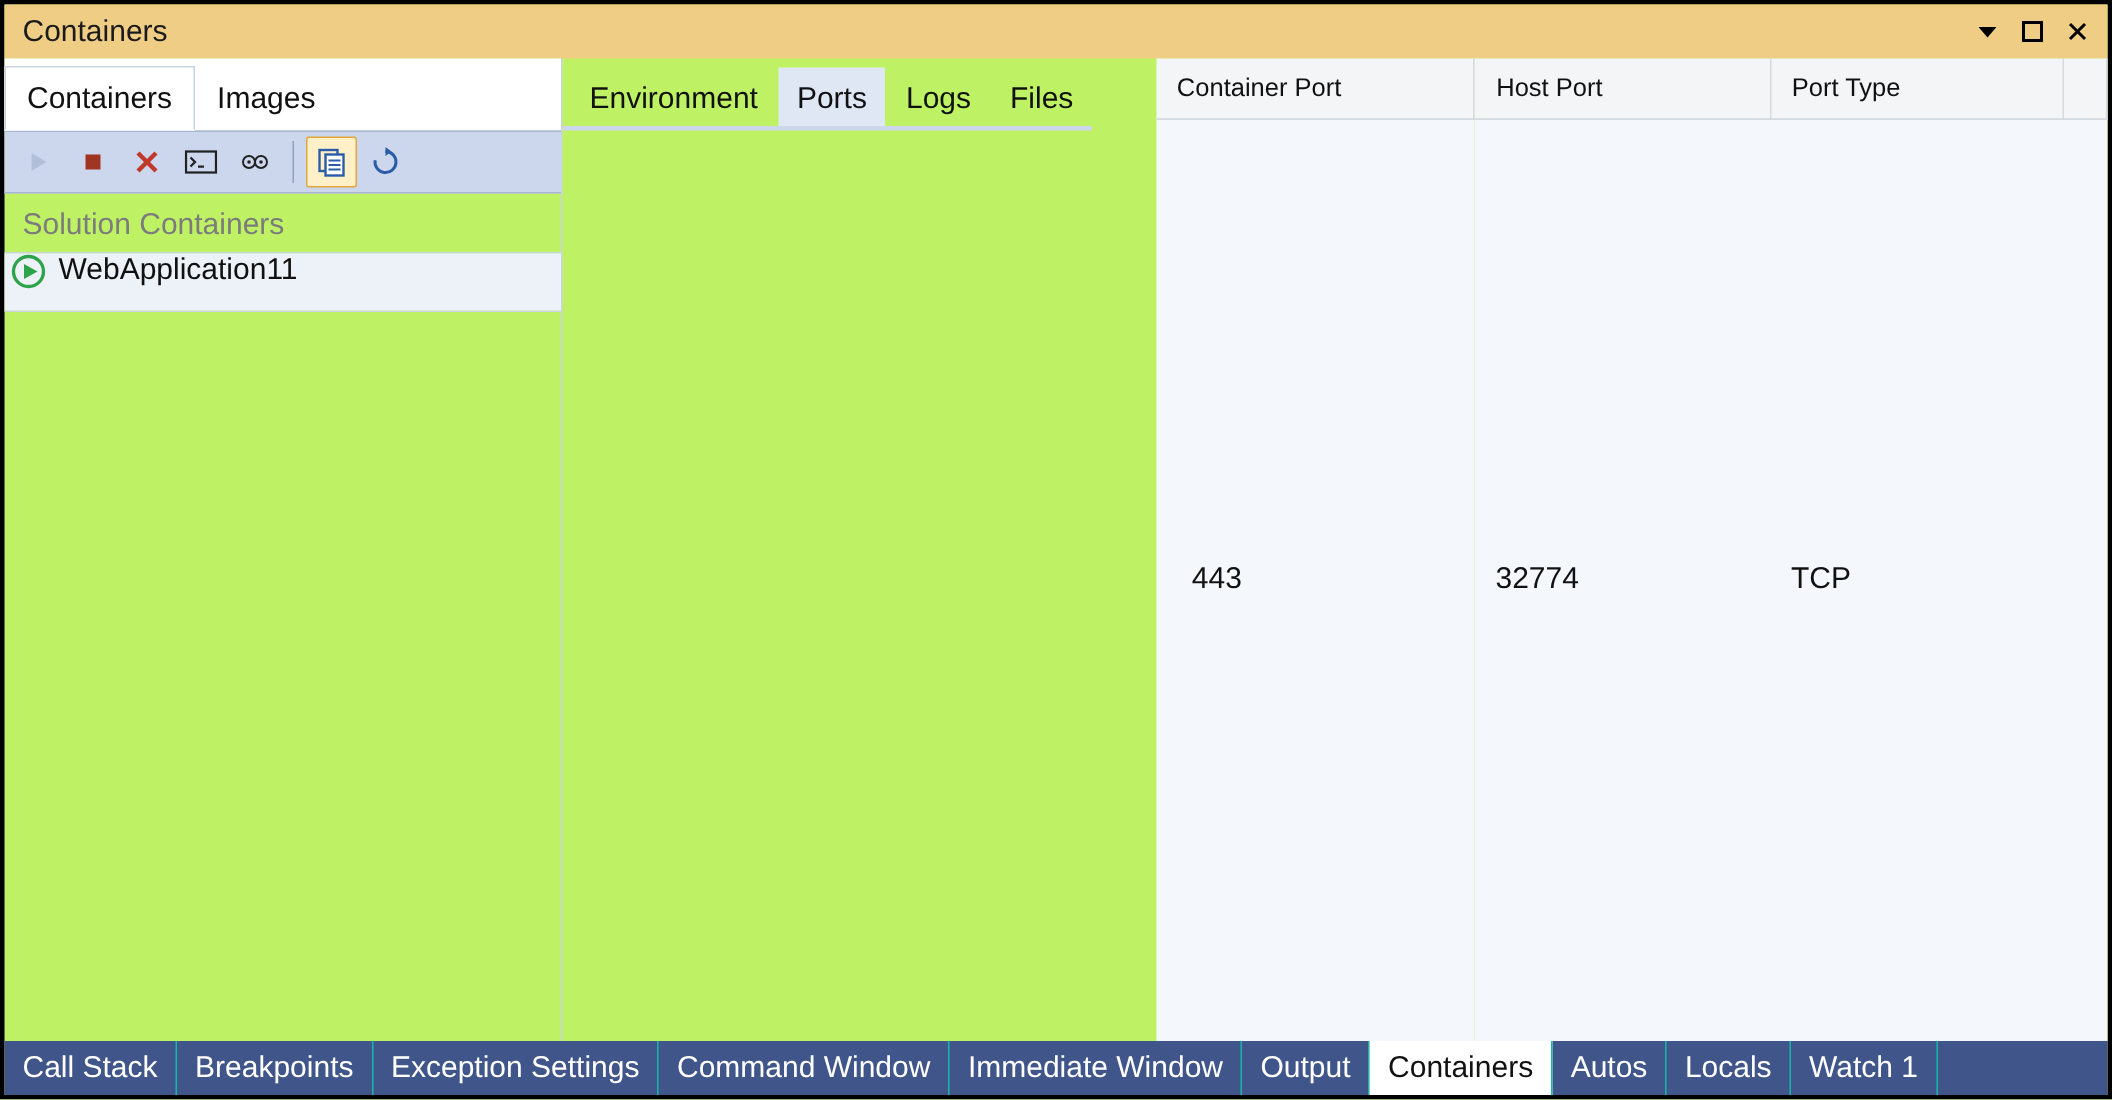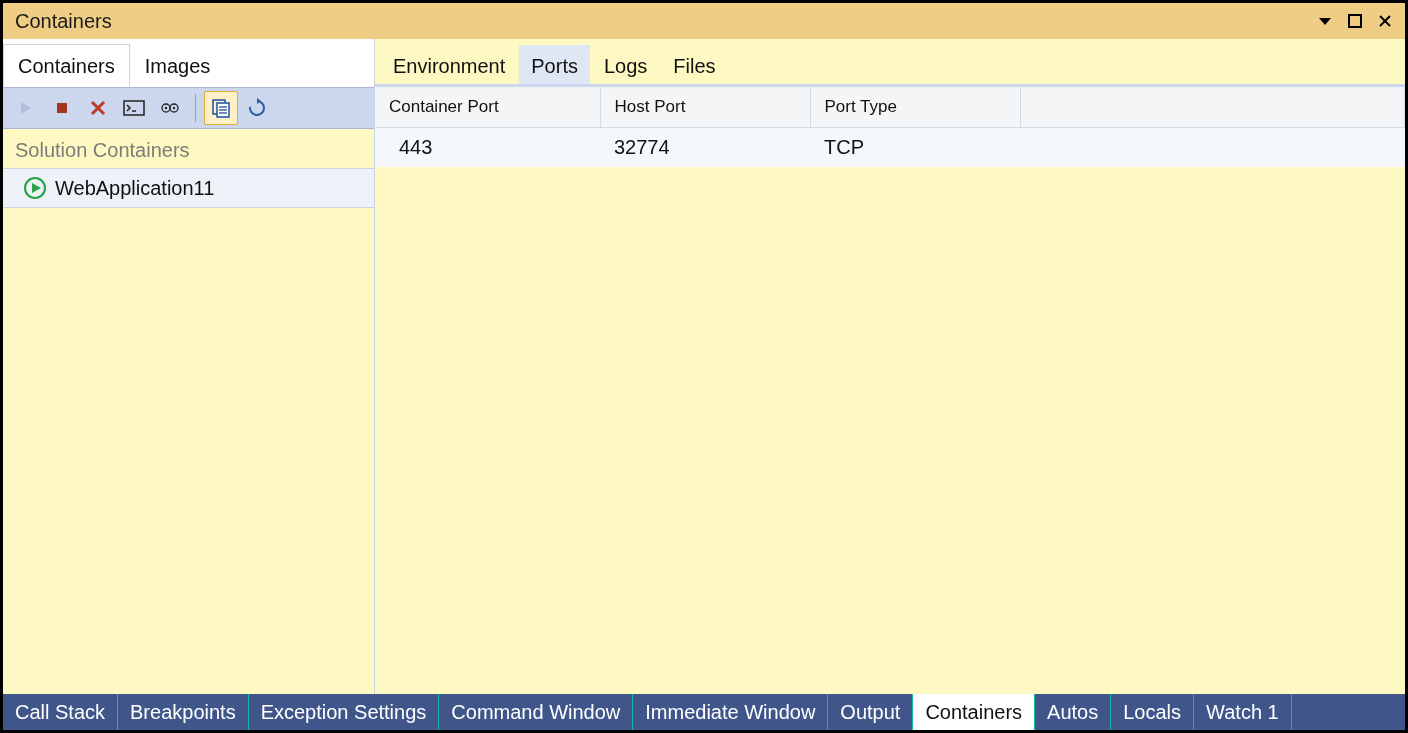--- a/index.html
+++ b/index.html
@@ -1,42 +1,42 @@
 <!DOCTYPE html>
 <html><head>
 <meta charset="utf-8">
 <style>
   * { box-sizing: border-box; margin:0; padding:0; }
   html,body { width:1408px; height:733px; font-family: "Segoe UI", Tahoma, sans-serif; overflow:hidden; }
-  .frame { width:1408px; height:733px; border:3px solid #000; background:#fef9c3; display:flex; flex-direction:column; }
+  .frame { width:1408px; height:733px; border:3px solid #000; background:#bef264; display:flex; flex-direction:column; }
 
   
   .titlebar { height:36px; background:#efcd85; display:flex; align-items:center; padding:0 8px 0 12px; color:#1b1b1b; font-size:20px; }
   .titlebar .spacer { flex:1; }
   .titlebar .wc { width:24px; height:24px; display:flex; align-items:center; justify-content:center; margin-left:6px; color:#000; }
   .titlebar svg { display:block; }
 
   
   .body-row { flex:1; display:flex; min-height:0; }
   .left-pane { width:372px; border-right:1px solid #c9d4e3; display:flex; flex-direction:column; }
   .left-tabs { height:48px; display:flex; align-items:flex-end; background:#fff; }
   .left-tabs .tab { padding:10px 14px 8px; font-size:20px; color:#111; border:1px solid transparent; }
   .left-tabs .tab.active { background:#fff; border:1px solid #c9d4e3; border-bottom:1px solid #fff; position:relative; z-index:2; }
   .toolbar { height:42px; background:#ccd7ed; border-top:1px solid #a9b7d4; border-bottom:1px solid #a9b7d4; display:flex; align-items:center; padding:0 6px; gap:2px; }
   .tb-btn { width:34px; height:34px; display:flex; align-items:center; justify-content:center; border-radius:2px; }
   .tb-btn.disabled { opacity:0.5; }
   .tb-btn.selected { background:#fff0c8; border:1px solid #e2a83a; }
   .tb-sep { width:1px; height:28px; background:#8ea0c2; margin:0 6px; }
   .section-label { padding:10px 12px 6px; color:#7c7c7c; font-size:20px; }
   .container-list { border-top:1px solid #c9d4e3; border-bottom:1px solid #c9d4e3; }
-  .container-item { display:flex; align-items:center; height:38px; padding:0 20px; gap:8px; background:#edf1f8; font-size:20px; color:#111; }
+  .container-item { display:flex; align-items:flex-start; height:38px; padding:0 4px; gap:8px; background:#edf1f8; font-size:20px; color:#111; }
   .play-icon { width:24px; height:24px; }
 
   
-  .right-pane { flex:1; display:flex; flex-direction:column; min-width:0; }
+  .right-pane { flex:1; display:flex; flex-direction:row; min-width:0;gap:43px; }
   .detail-tabs { height:48px; display:flex; align-items:flex-end; padding-left:6px; gap:2px; border-bottom:3px solid #ccd7ed; }
   .detail-tabs .tab { padding:10px 12px 6px; font-size:20px; color:#111; }
   .detail-tabs .tab.active { background:#e0e7f4; }
   .tbl { width:100%; border-collapse:collapse; }
   .tbl th { text-align:left; font-weight:400; font-size:17px; color:#111; background:#f4f5f7; height:40px; padding:0 14px; border-right:1px solid #d6dbe3; border-bottom:1px solid #d6dbe3; }
   .tbl td { font-size:20px; padding:0 14px; height:40px; color:#111; }
   .tbl tr.odd td { background:#f4f8fd; }
   .link { color:#1f66c1; }
 
   

